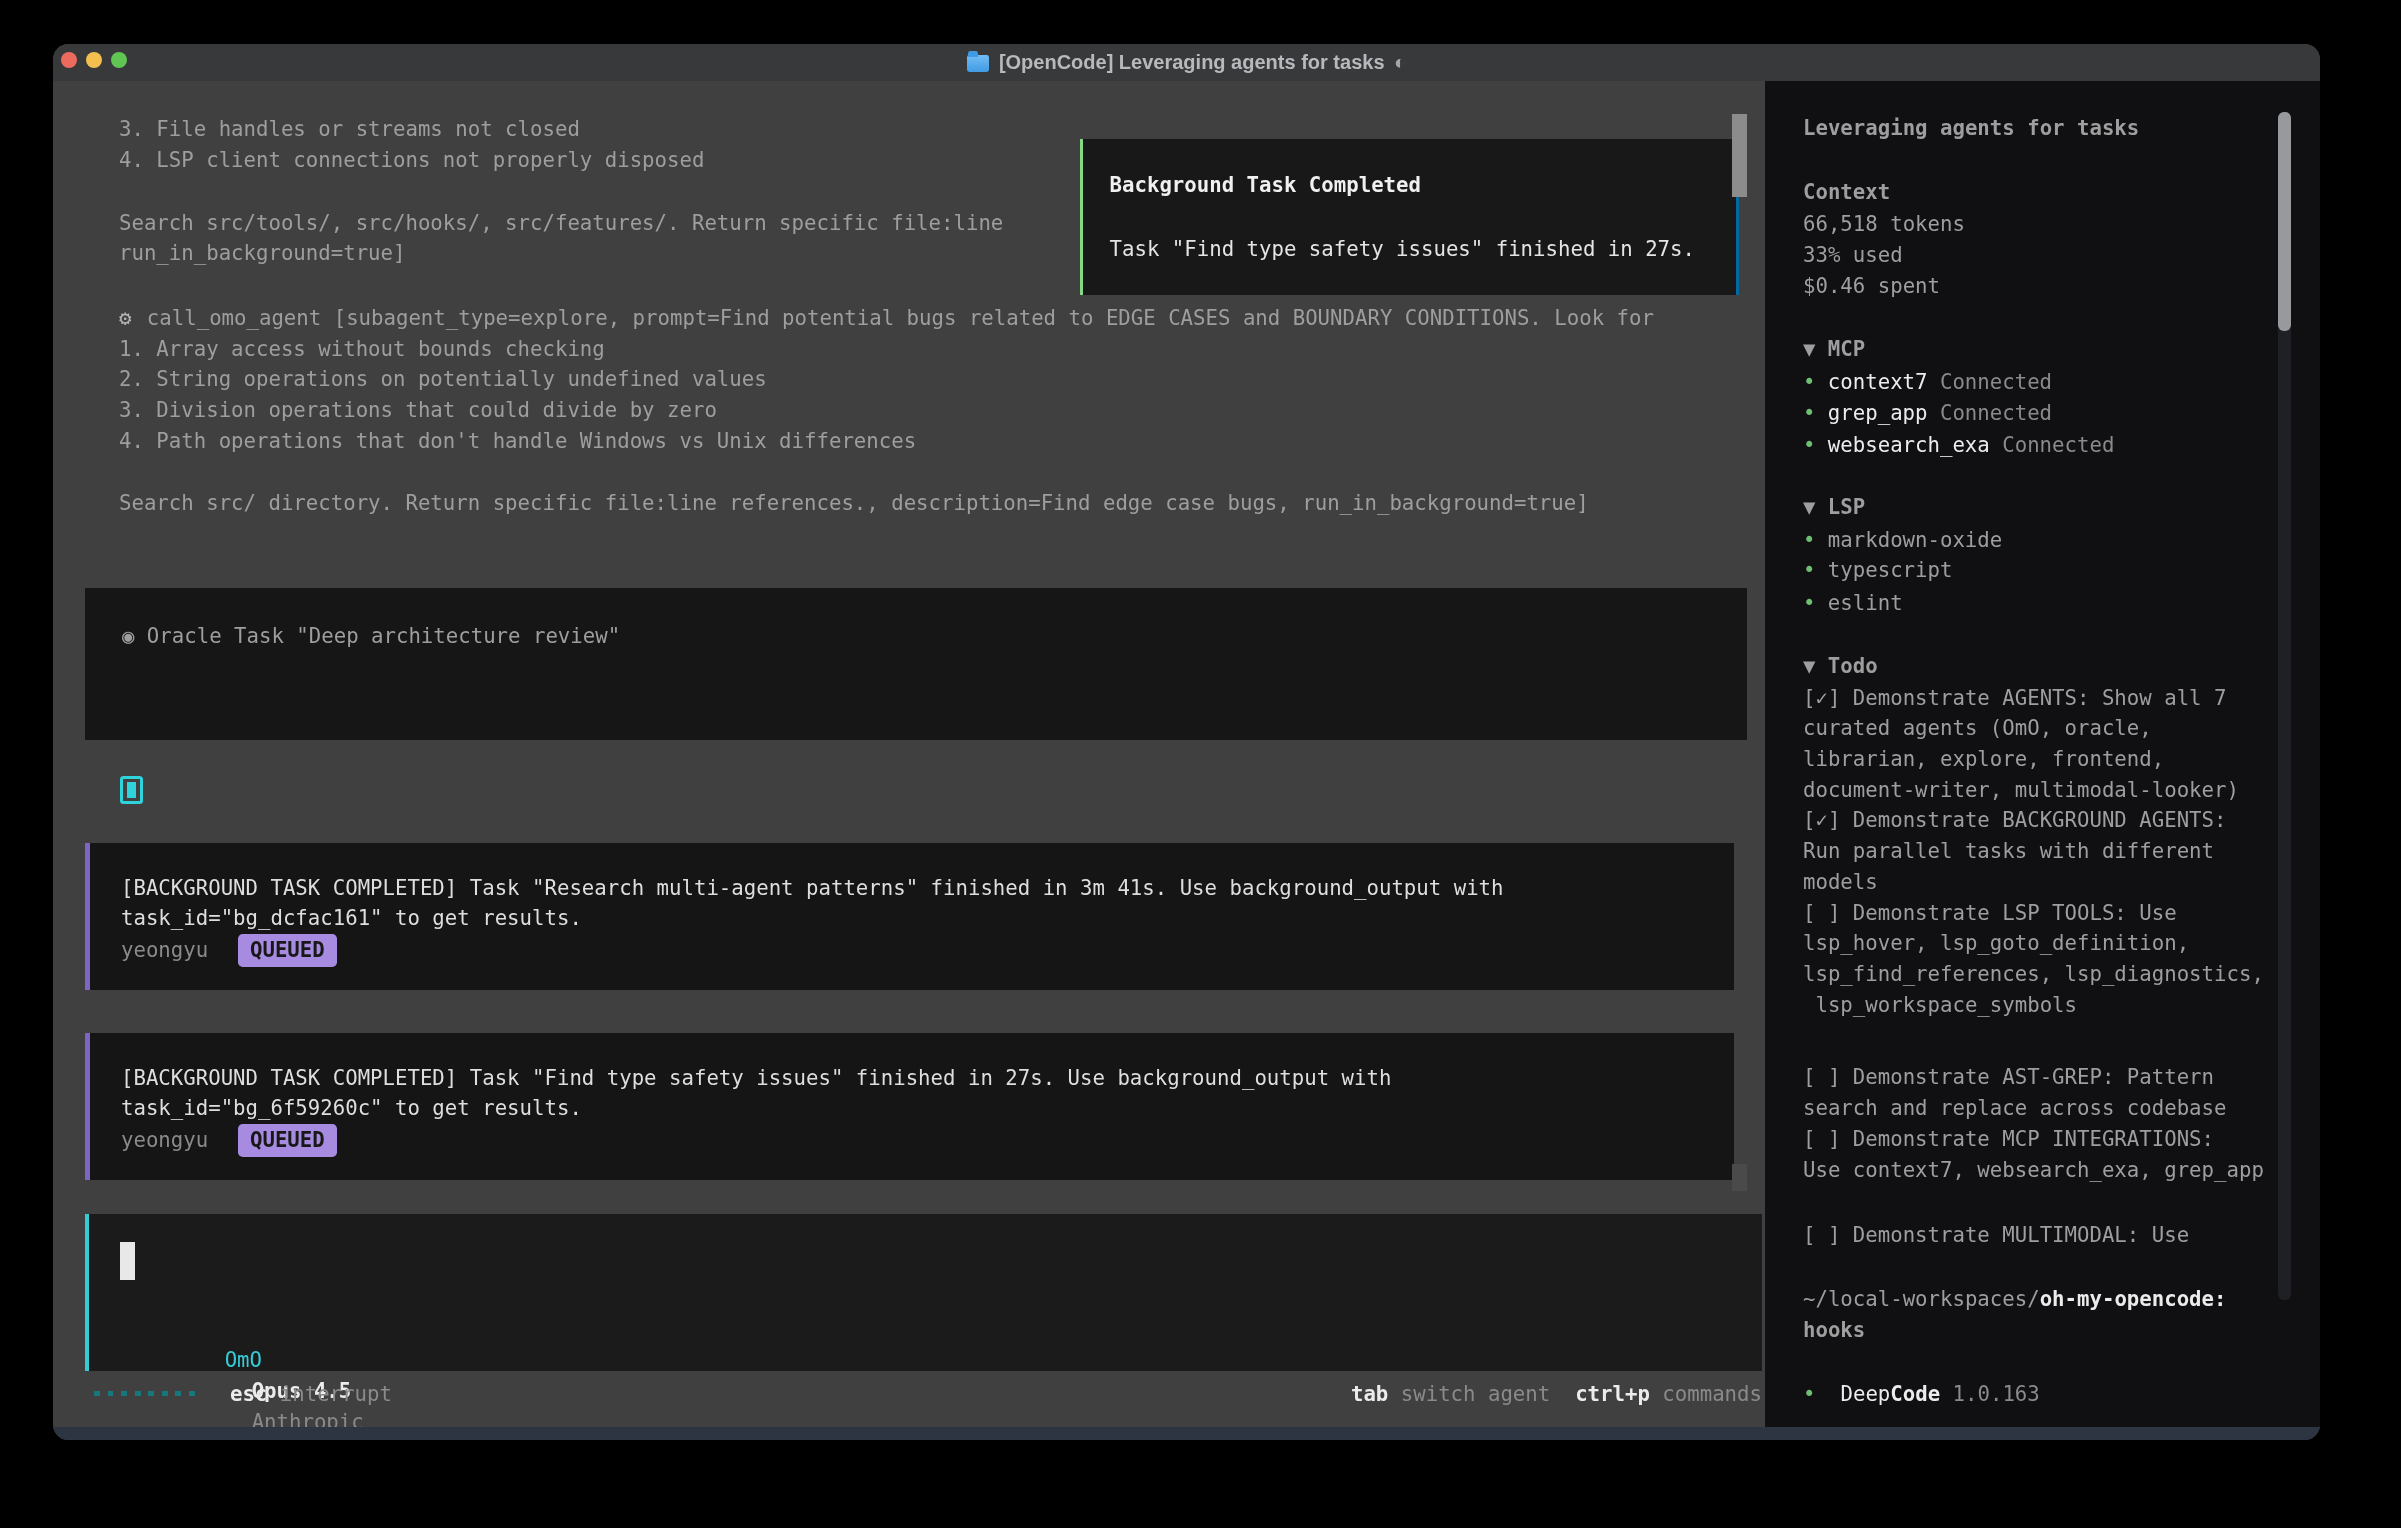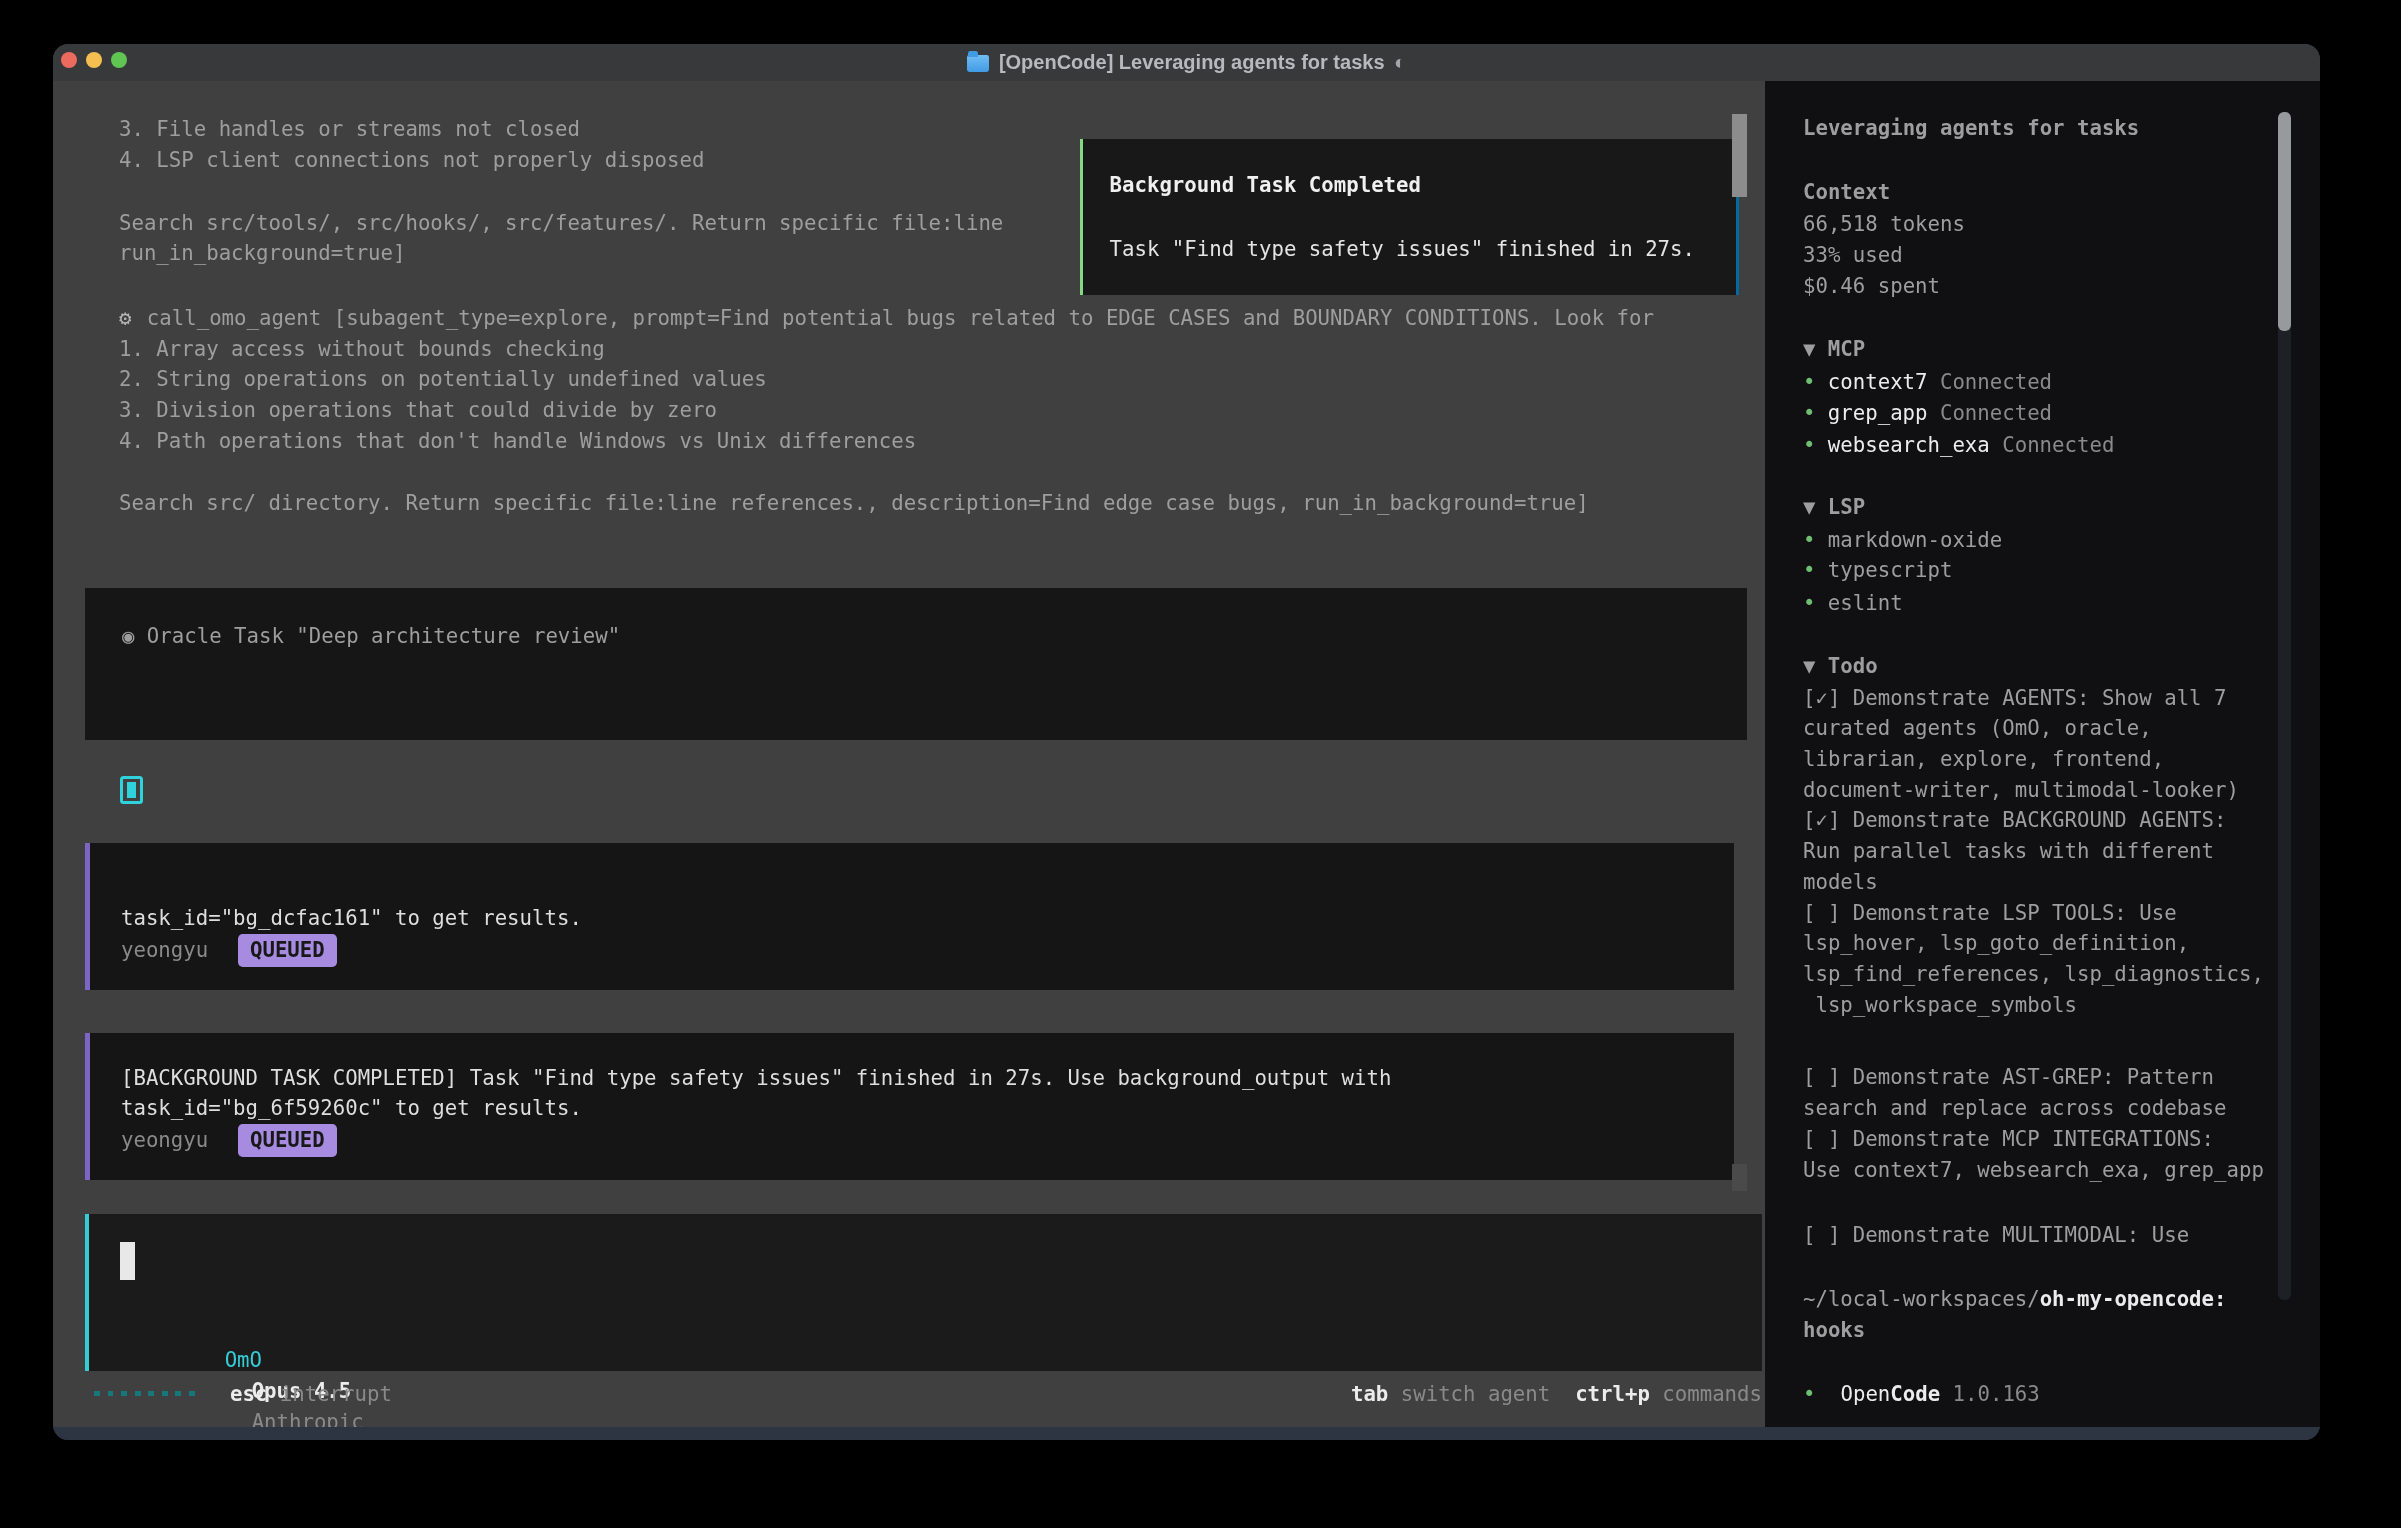--- a/index.html
+++ b/index.html
@@ -124,20 +124,21 @@
     </div>
 
     <div class="line" style="left:0; top:734px; width:1655px;">
       <span class="omoicon"></span>
       <span class="boldw" style="position:absolute; left:111px;">OmO</span>
       <span class="dim" style="position:absolute; left:167px;">·</span>
       <span style="position:absolute; left:196px;">claude-opus-4-5</span>
     </div>
 
     <div class="taskbox" style="top:799px;">
+      <div class="line whitebody" style="left:31px; top:29.5px;">[BACKGROUND TASK COMPLETED] Task "Research multi-agent patterns" finished in 3m 41s. Use background_output with</div>
       <div class="line whitebody" style="left:31px; top:60px;">task_id="bg_dcfac161" to get results.</div>
       <div class="line" style="left:31px; top:91px;"><span class="dim">yeongyu</span><span class="badge">QUEUED</span></div>
     </div>
 
     <div class="taskbox" style="top:989px;">
       <div class="line whitebody" style="left:31px; top:29.5px;">[BACKGROUND TASK COMPLETED] Task "Find type safety issues" finished in 27s. Use background_output with</div>
       <div class="line whitebody" style="left:31px; top:60px;">task_id="bg_6f59260c" to get results.</div>
       <div class="line" style="left:31px; top:91px;"><span class="dim">yeongyu</span><span class="badge">QUEUED</span></div>
     </div>
 
@@ -211,21 +212,21 @@
 
       <div class="sb-line" style="top:981px;">[ ] Demonstrate AST-GREP: Pattern</div>
       <div class="sb-line" style="top:1012px;">search and replace across codebase</div>
       <div class="sb-line" style="top:1043px;">[ ] Demonstrate MCP INTEGRATIONS:</div>
       <div class="sb-line" style="top:1074px;">Use context7, websearch_exa, grep_app</div>
       <div class="sb-line" style="top:1139px;">[ ] Demonstrate MULTIMODAL: Use</div>
 
       <div class="sb-line" style="top:1203px;"><span>~/local-workspaces/</span><span class="boldw">oh-my-opencode:</span></div>
       <div class="sb-line boldw" style="top:1234px;">hooks</div>
 
-      <div class="sb-line" style="top:1298px;"><span class="gbullet">•</span><span class="bright" style="margin-left:25px;">Open</span><span class="boldw">Code</span><span class="dim"> 1.0.163</span></div>
+      <div class="sb-line" style="top:1298px;"><span class="gbullet">•</span><span class="bright" style="margin-left:25px;">Deep</span><span class="boldw">Code</span><span class="dim"> 1.0.163</span></div>
 
       <div class="sb-track"></div>
       <div class="sb-thumb"></div>
     </div>
 
     <div class="footerbar"></div>
   </div>
 </div>
 
 

